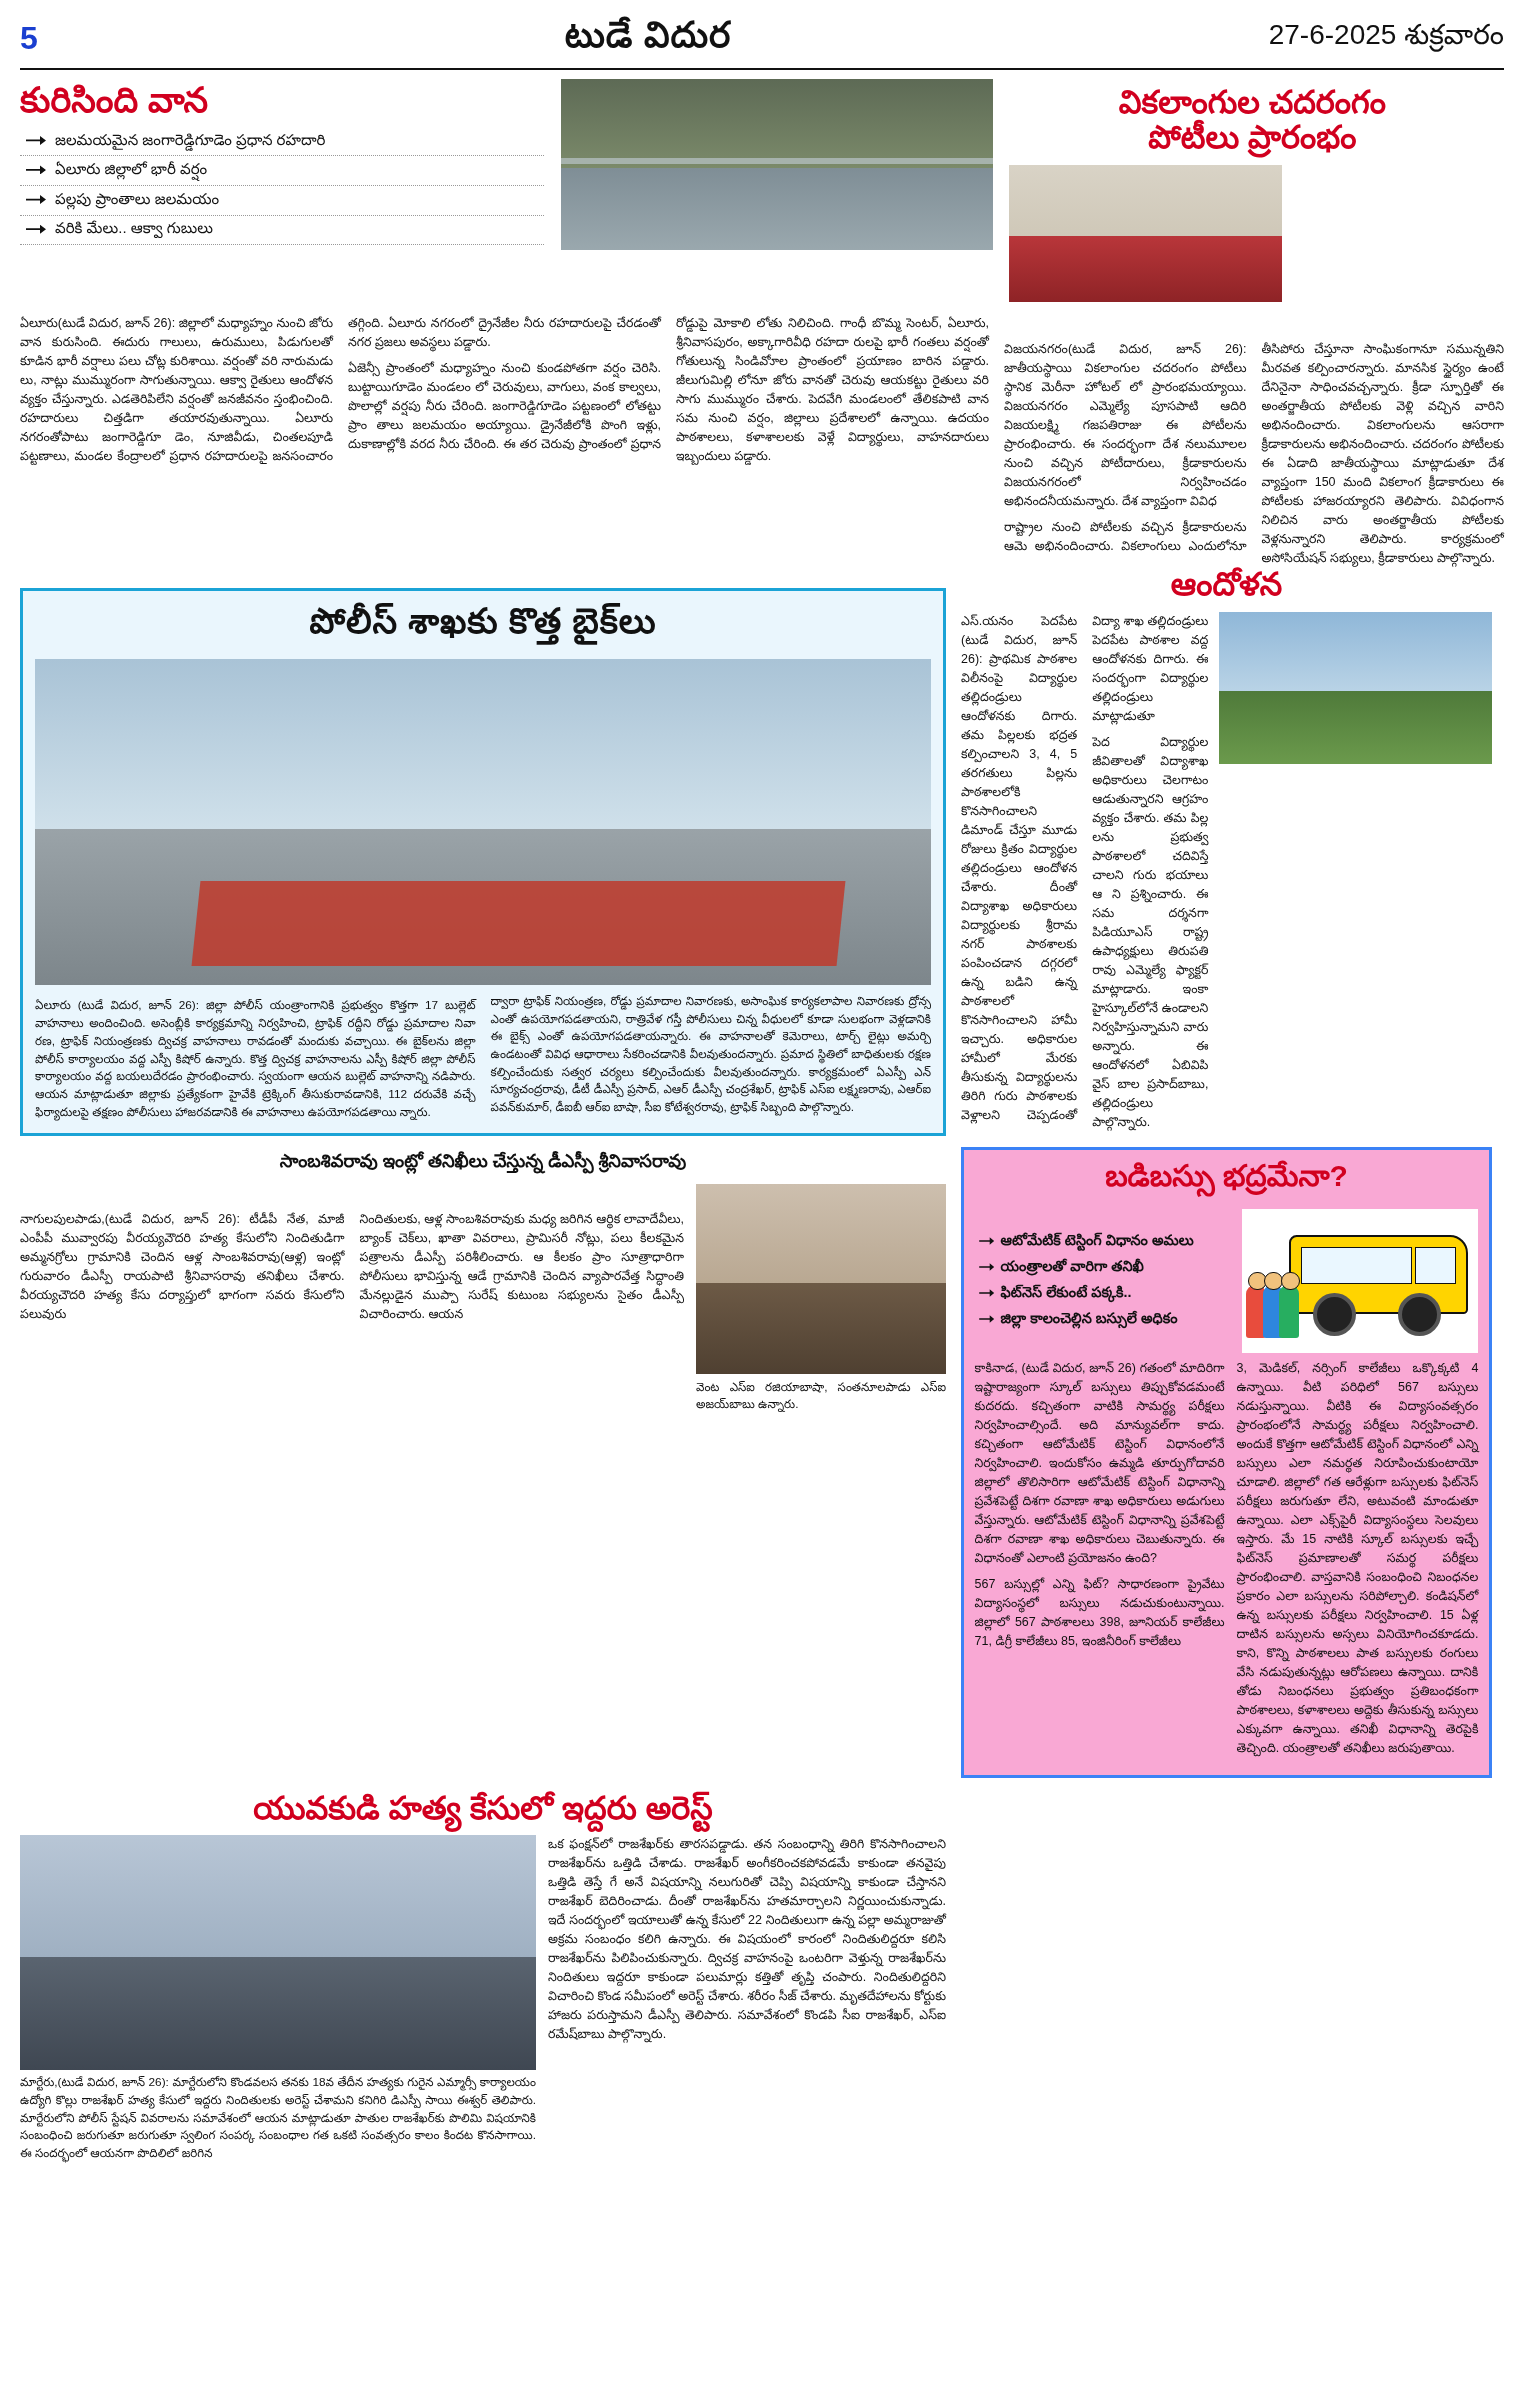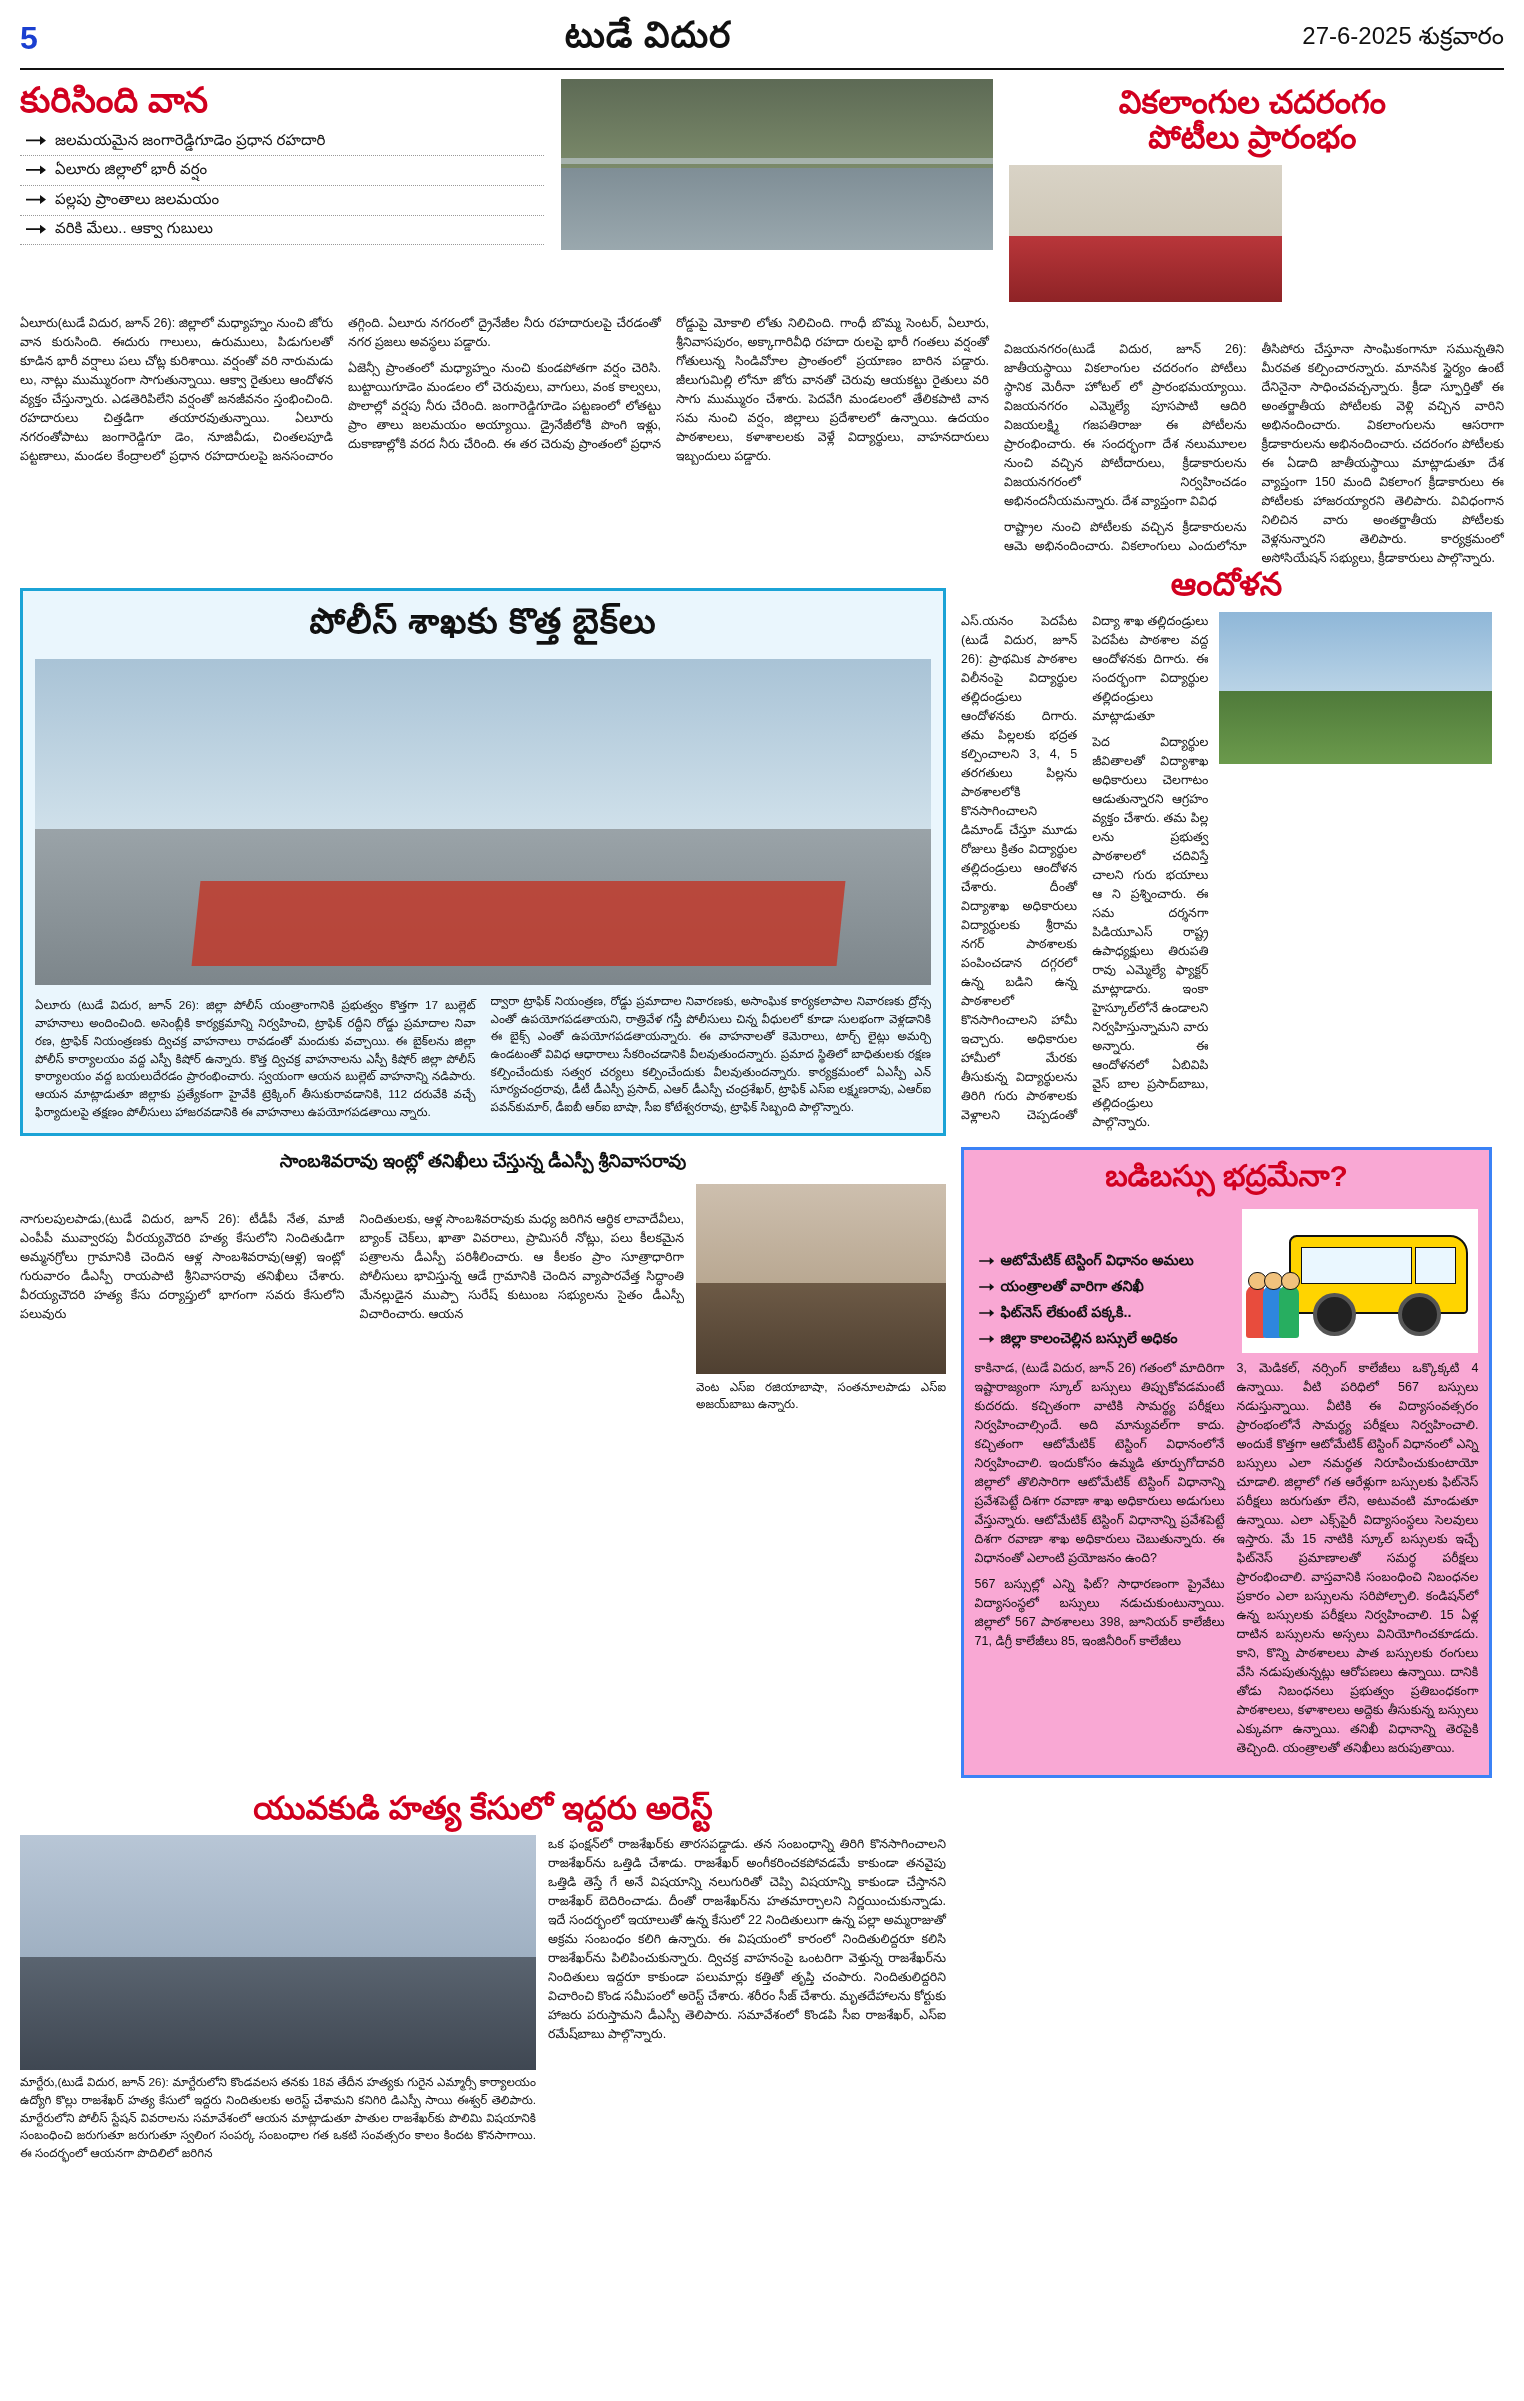--- a/index.html
+++ b/index.html
@@ -3,21 +3,21 @@
 <meta charset="utf-8">
 <style>
   html,body{margin:0;padding:0;background:#ffffff;}
   body{font-family:"Liberation Sans",sans-serif;}
   .page{width:1524px;min-height:2401px;position:relative;background:#fff;box-sizing:border-box;padding:13.7px 20px 20px 20px;}
 
   
   .masthead{display:flex;align-items:center;justify-content:space-between;border-bottom:2.3px solid #111;padding-bottom:4.6px;}
   .page-num{font-size:32px;font-weight:bold;color:#1a3fd0;width:91px;}
   .paper-title{font-size:36px;font-weight:bold;color:#111;letter-spacing:0.8px;text-align:center;flex:1;}
-  .paper-date{font-size:24px;color:#111;width:319px;text-align:right;}
+  .paper-date{font-size:28px;color:#111;width:319px;text-align:right;}
   p.body{font-size:12.5px;line-height:1.52;text-align:justify;margin:0 0 6.8px 0;color:#111;}
   .cap{font-size:11.8px;line-height:1.5;text-align:justify;color:#111;margin:4.6px 0 0 0;}
   .imgbox{position:relative;overflow:hidden;background:#cfd8e0;}
 
   
   .row{display:flex;gap:15px;}
   .col{display:flex;flex-direction:column;}
 
   
   .top{display:flex;gap:16.7px;margin-top:9px;}
@@ -187,21 +187,21 @@
             <div class="t"></div>
               <div class="b"></div>
           </div>
           <p class="cap">వెంట ఎస్ఐ రజియాబాషా, సంతనూలపాడు ఎస్ఐ అజయ్‌బాబు ఉన్నారు.</p>
         </div>
       </div>
     </div>
 
     <div class="frame-cyan" style="width:531px;box-sizing:border-box;">
       <div class="title">బడిబస్సు భద్రమేనా?</div>
-      <div class="row" style="gap:9px;align-items:flex-end;">
+      <div class="row" style="gap:9px;align-items:center;">
         <ul class="bus-bullets" style="width:258px;">
           <li>ఆటోమేటిక్ టెస్టింగ్ విధానం అమలు</li>
           <li>యంత్రాలతో వారిగా తనిఖీ</li>
           <li>ఫిట్‌నెస్ లేకుంటే పక్కకి..</li>
           <li>జిల్లా కాలంచెల్లిన బస్సులే అధికం</li>
         </ul>
         <div style="flex:1;">
           <div class="buscar">
             <div class="bus-body">
               <div class="bus-win"></div>

